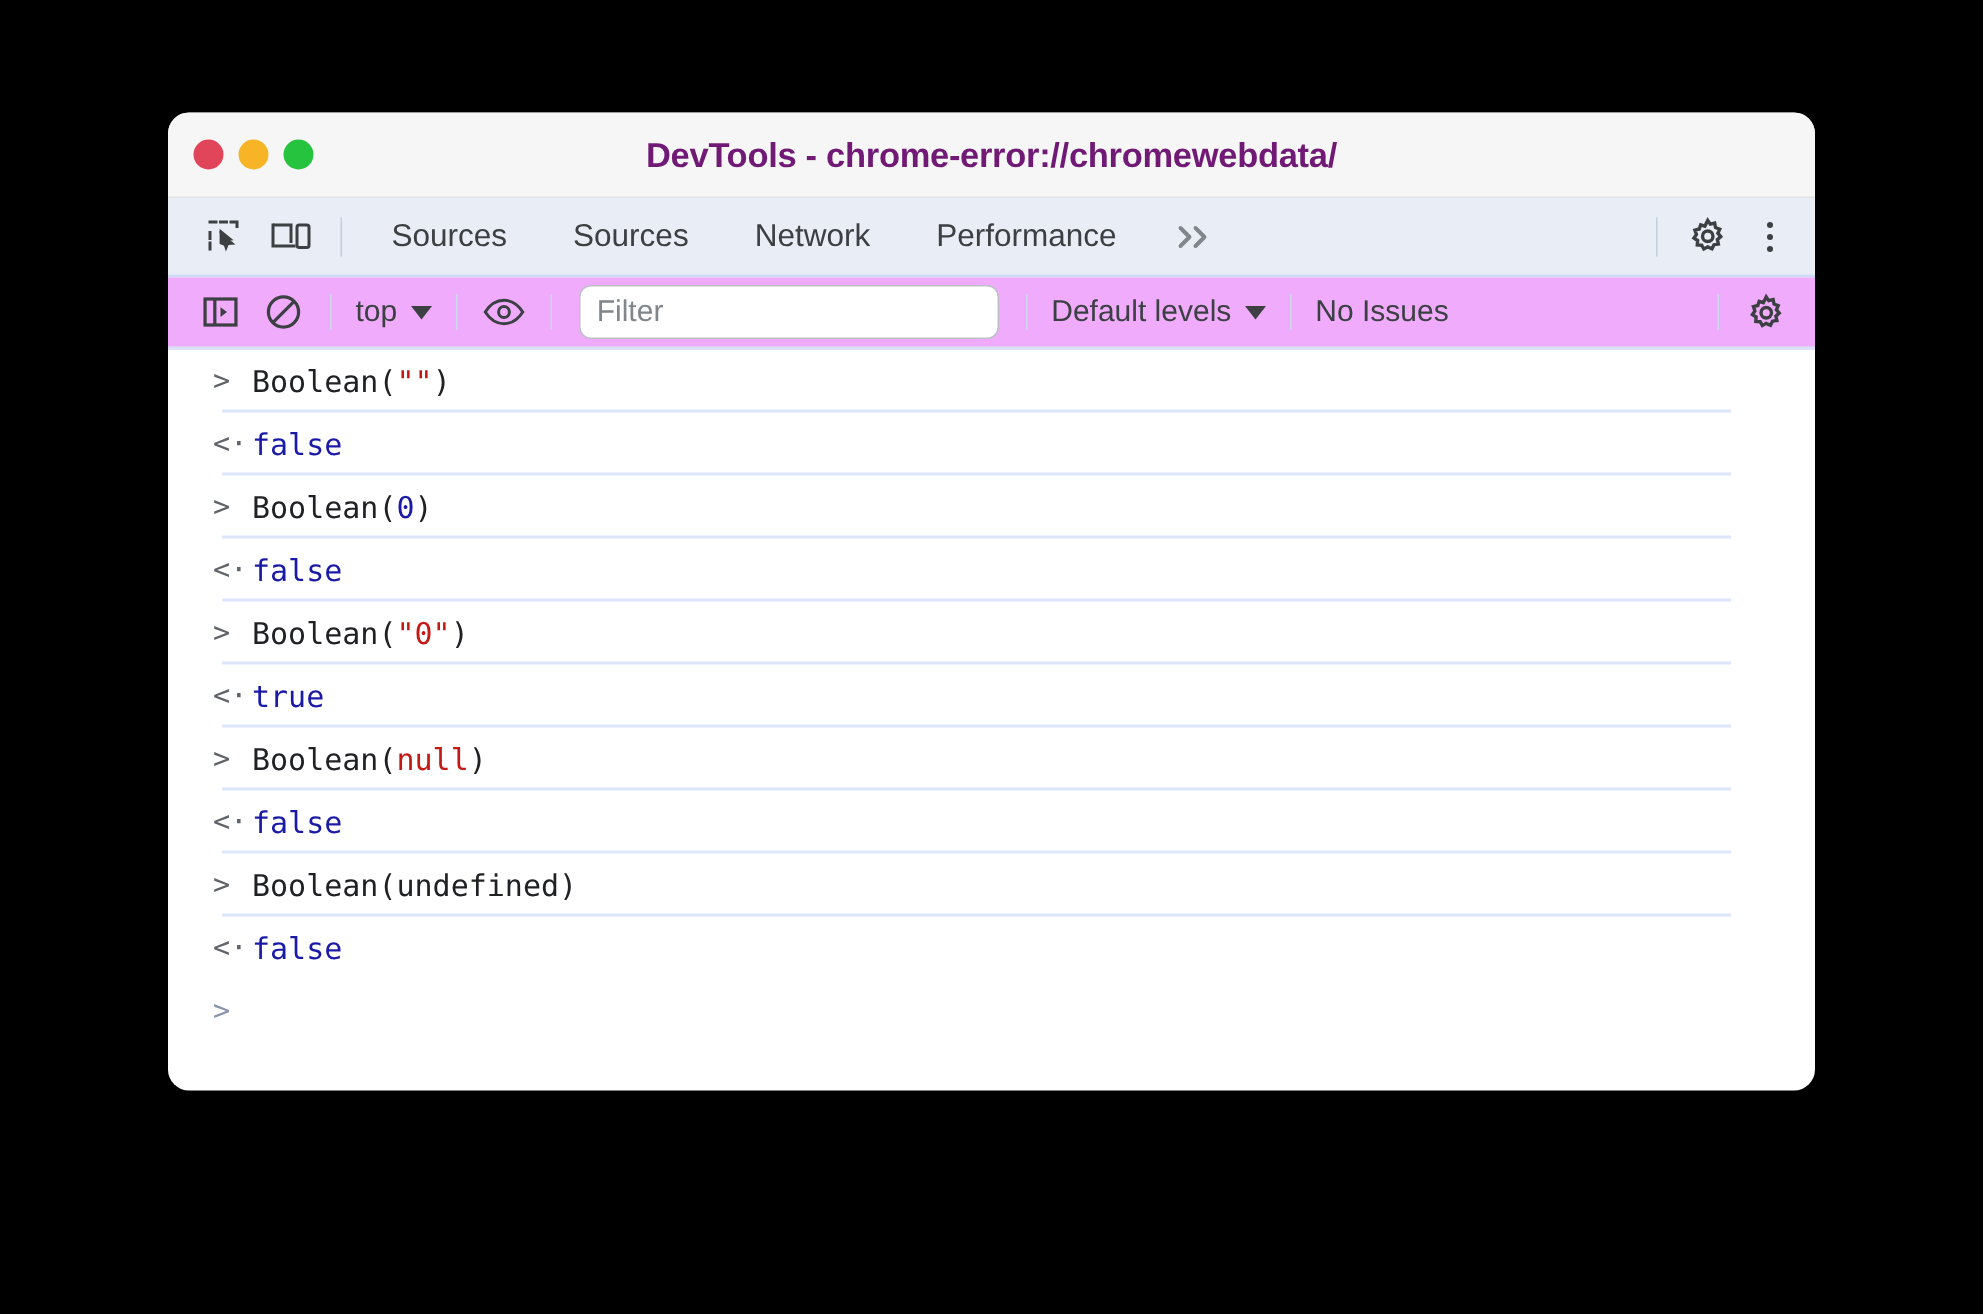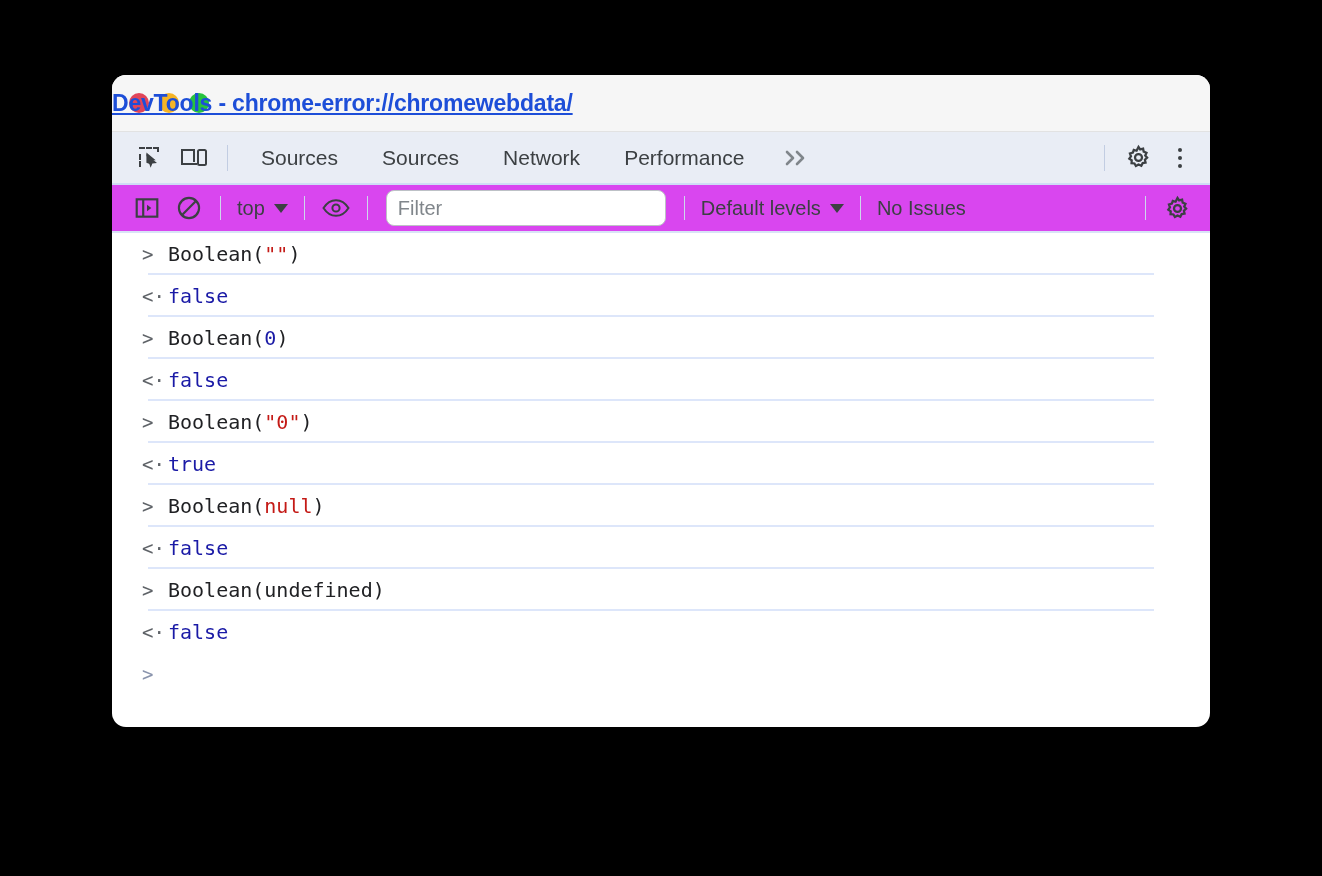--- a/index.html
+++ b/index.html
@@ -46,26 +46,25 @@
     gap: 10px;
     padding-left: 17px;
   }
   .dot { width: 20px; height: 20px; border-radius: 50%; }
   .dot.red { background: #e0455a; }
   .dot.amber { background: #f6b426; }
   .dot.green { background: #26c33e; }
   .window-title {
     position: absolute;
     left: 0; right: 0;
-    text-align: left;
+    text-align: center;
     font-size: 23px;
     font-weight: bold;
-    color: #1d4ed8;
+    color: #701a75;
     letter-spacing: -0.2px;
-    text-decoration: underline;
   }
 
   
   .tabbar {
     position: relative;
     height: 53px;
     background: #e9edf5;
     display: flex;
     align-items: center;
     padding-left: 16px;
@@ -115,21 +114,21 @@
     display: flex; flex-direction: column;
     align-items: center; justify-content: center;
     gap: 4px;
   }
   .kebab i { width: 4px; height: 4px; border-radius: 50%; background: #3c4043; display: block; }
 
   
   .ctoolbar {
     position: relative;
     height: 48px;
-    background: #d946ef;
+    background: #f0abfc;
     display: flex;
     align-items: center;
     padding-left: 14px;
     border-bottom: 2px solid #d9e3f7;
   }
   .ct-icon {
     width: 42px; height: 36px;
     display: flex; align-items: center; justify-content: center;
     color: #3c4043;
   }

